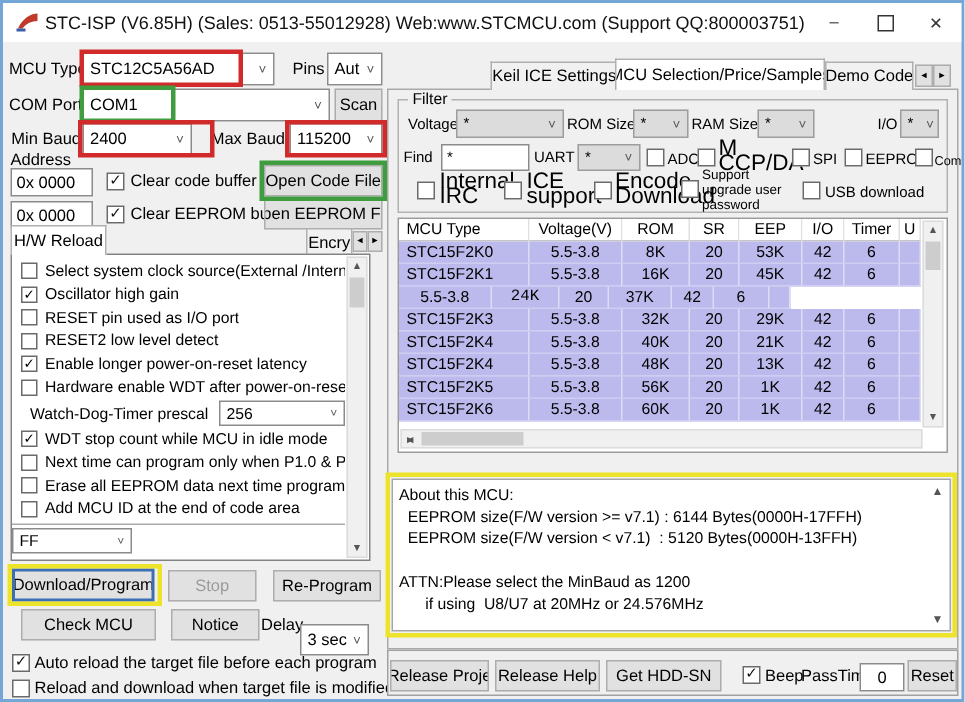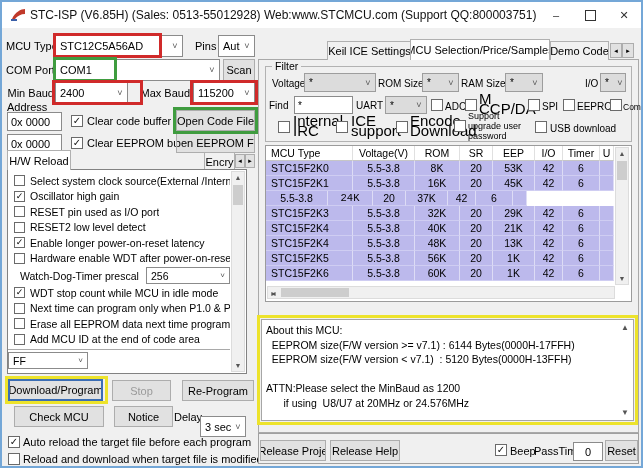--- a/index.html
+++ b/index.html
@@ -377,20 +377,21 @@
 
 ATTN:Please select the MinBaud as 1200
       if using  U8/U7 at 20MHz or 24.576MHz</div>
     <span class="tinyarrow" style="right:4px;top:3px">▲</span>
     <span class="tinyarrow" style="right:4px;bottom:3px">▼</span>
   </div>
 
   <div class="abs" style="left:256px;top:431px;width:381px;height:31px;border:1px solid #a0a0a0;background:#f0f0f0"></div>
   <div class="btn" style="left:258px;top:438px;width:66px;height:21px">Release Proje</div>
   <div class="btn" style="left:328px;top:438px;width:70px;height:21px">Release Help</div>
+  <div class="btn" style="left:402px;top:438px;width:77px;height:21px">Get HDD-SN</div>
   <div class="cb" style="left:493px;top:442px">✓</div>
   <div class="lbl" style="left:508px;top:443px">Beep</div>
   <div class="lbl" style="left:532px;top:443px">PassTimes</div>
   <div class="input" style="left:571px;top:440px;width:30px;height:19px;justify-content:center;padding:0">0</div>
   <div class="btn" style="left:603px;top:438px;width:33px;height:21px">Reset</div>
 
   <div class="hl red" style="left:51px;top:31px;width:109px;height:25px"></div>
   <div class="hl green" style="left:51px;top:55px;width:64px;height:25px"></div>
   <div class="hl red" style="left:50px;top:78px;width:91px;height:25px"></div>
   <div class="hl red" style="left:188px;top:78px;width:68px;height:25px"></div>

